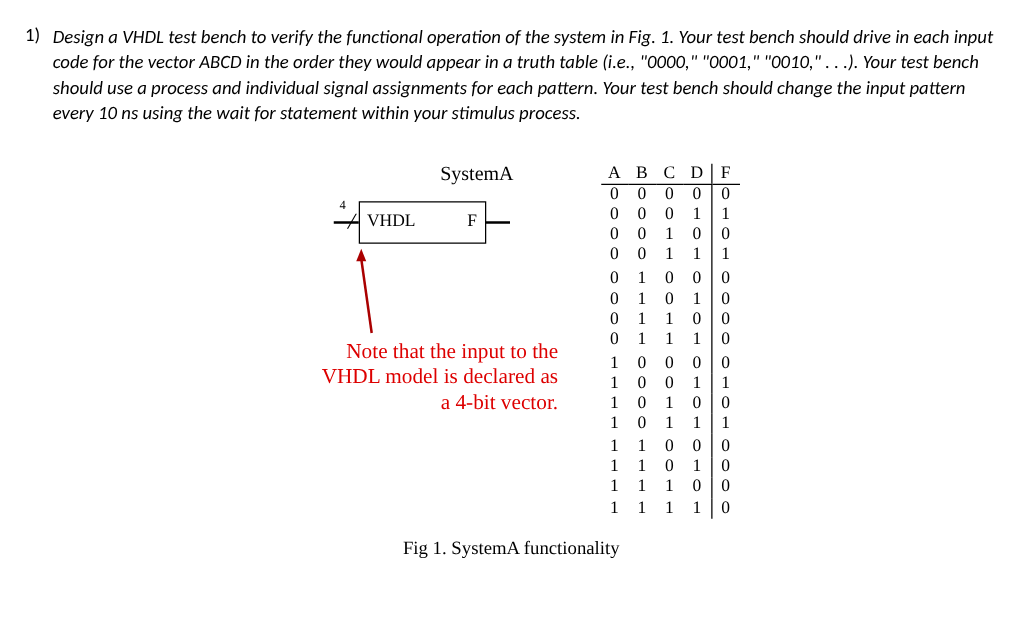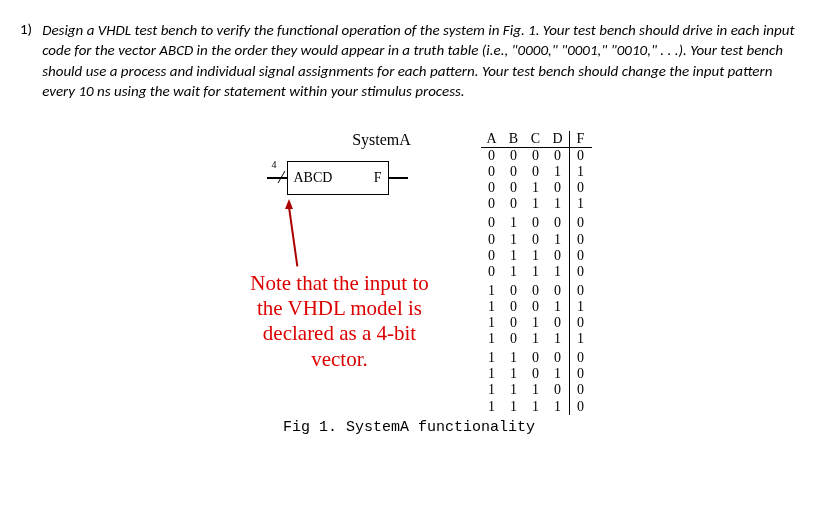--- a/index.html
+++ b/index.html
@@ -115,24 +115,24 @@
       top: 46px;
       width: 2px;
       height: 60px;
       background: #a00;
       transform: rotate(-8deg);
       transform-origin: top;
     }
     .note {
       color: #d00;
       font-family: "Times New Roman", serif;
-      font-size: 21px;
-      text-align: center;
+      font-size: 17px;
+      text-align: right;
       margin-top: 70px;
-      margin-left: 18px;
+      margin-left: 30px;
       line-height: 1.2;
       width: 190px;
     }
     .truth-table {
       font-family: "Times New Roman", serif;
       font-size: 14px;
       border-collapse: collapse;
       line-height: 1.15;
     }
     .truth-table td, .truth-table th {
@@ -146,23 +146,23 @@
     .header-row th {
       border-bottom: 1px solid #000;
     }
     .out-col {
       border-left: 1px solid #000;
     }
     .group-sep td {
       padding-top: 3px;
     }
     .fig-caption {
-      font-family: Liberation Mono, monospace;
+      font-family: Liberation Serif, serif;
       font-size: 15px;
-      margin-top: 4px;
+      margin-top: 16px;
     }
     .flex-spacer {
       flex: 1;
     }
   </style>
 </head>
 <body>
 
 <div class="question">
   <div class="q-num">1)</div>
@@ -171,21 +171,21 @@
 
 <div class="fig-area">
   <div class="fig-row">
     <div class="sys-block">
       <div class="sys-title">SystemA</div>
       <div class="block-diagram">
         <div class="line-in"></div>
         <div class="slash"></div>
         <div class="bus-num">4</div>
         <div class="block-box">
-          <span class="block-label-l">ABCD</span>
+          <span class="block-label-l">VHDL</span>
           <span class="flex-spacer"></span>
           <span class="block-label-r">F</span>
         </div>
         <div class="line-out"></div>
         <div class="arrow-up"></div>
         <div class="arrow-shaft"></div>
       </div>
       <div class="note">Note that the input to the VHDL model is declared as a 4-bit vector.</div>
     </div>
 

